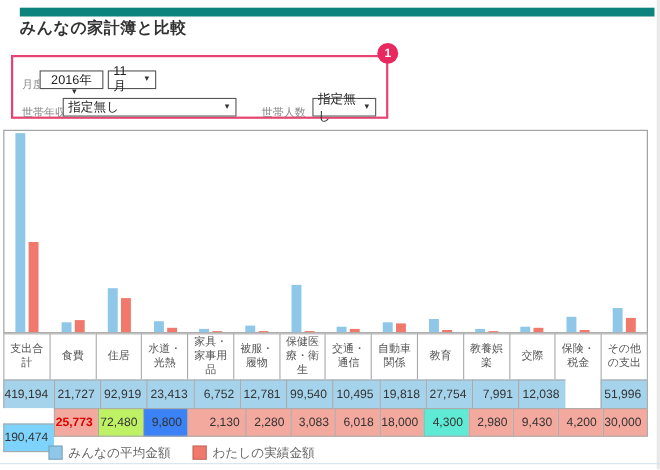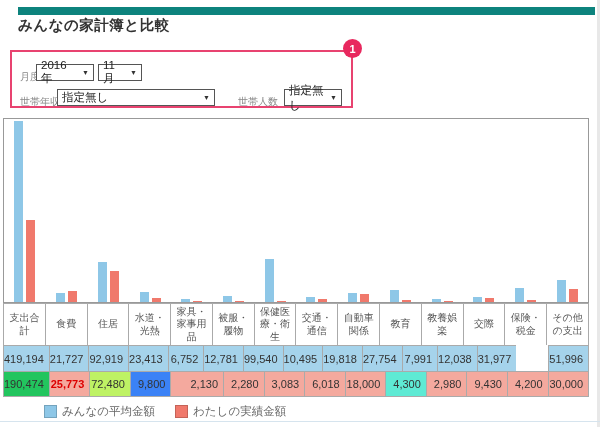--- a/index.html
+++ b/index.html
@@ -56,21 +56,21 @@
 
 <div class="page">
   <div class="right-gutter"></div>
   <div class="bottom-line"></div>
 
   <div class="topbar" style="background: rgb(13, 131, 125);"></div>
   <div class="page-title">みんなの家計簿と比較</div>
 
   <div class="filter-box">
     <div class="flabel" style="left:8px; top:18px;">月度</div>
-    <div class="select" style="left:24px; top:12px; width:58px;">
+    <div class="select" style="left:24px; top:12px; width:58px;flex-direction:column;">
       <span>2016年</span>
       <span class="arrow">▼</span>
     </div>
     <div class="select" style="left:86px; top:12px; width:44px;">
       <span>11月</span>
       <span class="arrow">▼</span>
     </div>
     <div class="flabel" style="left:8px; top:43px;">世帯年収</div>
     <div class="select" style="left:45px; top:37px; width:158px;">
       <span>指定無し</span>
@@ -168,25 +168,24 @@
         <div class="cell" style="background: rgb(165, 211, 235);">92,919</div>
         <div class="cell" style="background: rgb(165, 211, 235);">23,413</div>
         <div class="cell" style="background: rgb(165, 211, 235);">6,752</div>
         <div class="cell" style="background: rgb(165, 211, 235);">12,781</div>
         <div class="cell" style="background: rgb(165, 211, 235);">99,540</div>
         <div class="cell" style="background: rgb(165, 211, 235);">10,495</div>
         <div class="cell" style="background: rgb(165, 211, 235);">19,818</div>
         <div class="cell" style="background: rgb(165, 211, 235);">27,754</div>
         <div class="cell" style="background: rgb(165, 211, 235);">7,991</div>
         <div class="cell" style="background: rgb(165, 211, 235);">12,038</div>
-        <div class="cell" style="background: rgb(165, 211, 235);">31,977</div>
         <div class="cell" style="background: rgb(165, 211, 235); margin-left: 32px;">51,996</div>
       </div>
     <div class="trow vals act">
-        <div class="cell" style="background: #22c55e;">190,474</div>
+        <div class="cell" style="background: #7dd3fc; margin-top: 14px;">190,474</div>
         <div class="cell over" style="background: rgb(244, 169, 158);">25,773</div>
         <div class="cell" style="background: #bef264;">72,480</div>
         <div class="cell" style="background: #3b82f6;">9,800</div>
         <div class="cell" style="background: rgb(244, 169, 158); padding-left: 12px;">2,130</div>
         <div class="cell" style="background: rgb(244, 169, 158);">2,280</div>
         <div class="cell" style="background: rgb(244, 169, 158);">3,083</div>
         <div class="cell" style="background: rgb(244, 169, 158);">6,018</div>
         <div class="cell" style="background: rgb(244, 169, 158);">18,000</div>
         <div class="cell" style="background: #5eead4;">4,300</div>
         <div class="cell" style="background: rgb(244, 169, 158);">2,980</div>

